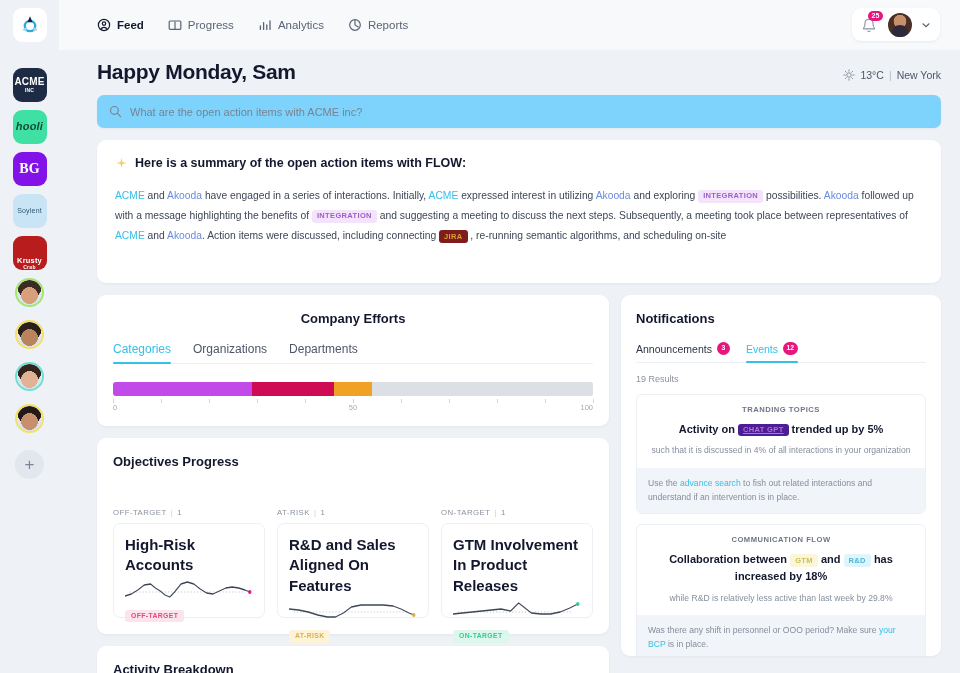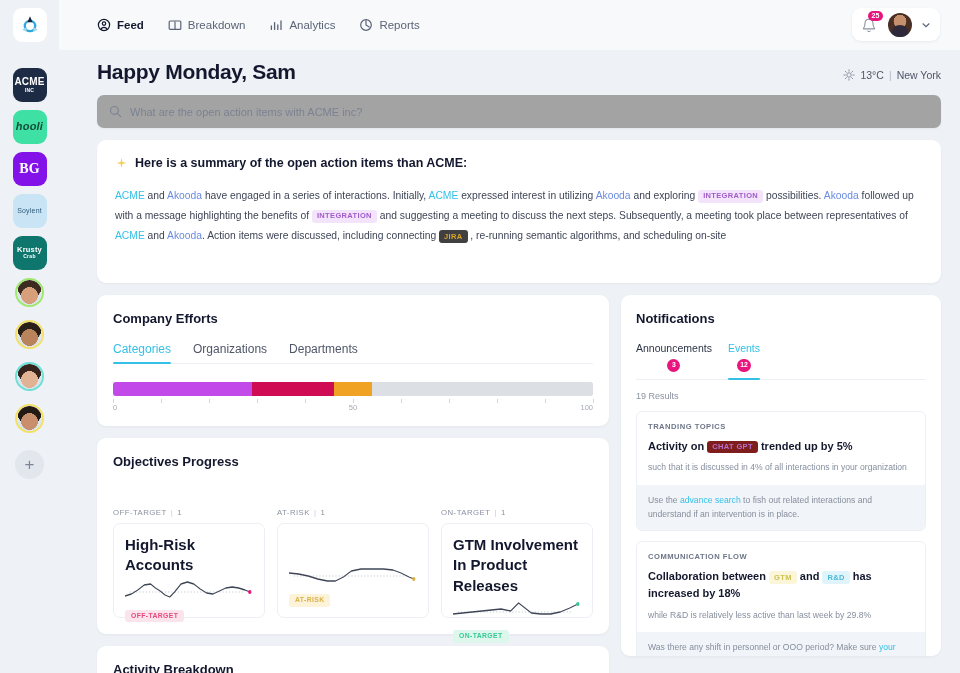--- a/index.html
+++ b/index.html
@@ -105,21 +105,21 @@
   #page-title { font-size: 21px; font-weight: bold; letter-spacing: -.3px; color: #14182e; }
   #weather {
     display: flex; align-items: center; gap: 5px;
     font-size: 10.5px; color: #4e5668; padding-bottom: 3px;
   }
   #weather .divider { color: #b7bdc9; }
 
   
   #search-row { display: flex; gap: 10px; margin-top: 11px; align-items: center; }
   #search-box {
-    flex: 1; height: 33px; background: #a3a3a3; border-radius: 7px;
+    flex: 1; height: 33px; background: #7dd3fc; border-radius: 7px;
     display: flex; align-items: center; gap: 8px; padding: 0 12px;
     box-shadow: 0 1px 2px rgba(30,40,70,.05);
   }
   #search-input {
     border: 0; outline: 0; flex: 1; font-size: 11px;
     font-family: "Liberation Sans", sans-serif; color: #1b1f3b;
     background: transparent;
   }
   #search-input::placeholder { color: #7a8292; }
   #where-is-everyone-button {
@@ -143,35 +143,35 @@
     margin-top: 16px; font-size: 10.3px; line-height: 1.95; color: #3e4556;
   }
   .ent-org { color: #35c0e8; }
   .ent-person { color: #6b8be0; }
   .tag-pill {
     display: inline-block; border-radius: 3px;
     padding: 1.5px 5px; font-size: 7.5px; font-weight: bold;
     letter-spacing: .35px; vertical-align: middle; line-height: 1.3;
   }
   .tag-integration { background: #f4e4fb; color: #a05cc9; }
-  .tag-jira { background: #404040; color: #d8a42a; }
+  .tag-jira { background: #7f1d1d; color: #d8a42a; }
 
   
   #body-cols { display: flex; gap: 12px; margin-top: 12px; }
   #col-left { width: 512px; flex: 0 0 512px; }
   #col-right { flex: 1; }
 
   .panel {
     background: #fff; border-radius: 9px;
     box-shadow: 0 1px 3px rgba(30,40,70,.05);
   }
   .panel-title { font-size: 13px; font-weight: bold; color: #14182e; }
 
   
-  #company-efforts { padding: 16px 16px 14px 16px; }
+  #company-efforts { padding: 16px 16px 14px 16px; text-align: center; }
   .tab-row { display: flex; gap: 22px; margin-top: 16px; border-bottom: 1px solid #eceff3; }
   .tab {
     font-size: 12px; color: #4e5668; padding-bottom: 7px;
     cursor: pointer; position: relative; white-space: nowrap;
   }
   .tab.active { color: #35c0e8; }
   .tab.active::after {
     content: ""; position: absolute; left: 0; right: 0; bottom: -1px;
     height: 2px; background: #35c0e8; border-radius: 2px;
   }
@@ -228,53 +228,53 @@
   #activity-tabs .tab.active::after { display: none; }
 
   
   #notifications { padding: 16px 15px 0 15px; height: 361px; overflow: hidden; }
   #notif-tabs {
     display: flex; gap: 16px; margin-top: 16px;
     border-bottom: 1px solid #eceff3;
   }
   .notif-tab {
     display: flex; align-items: center; gap: 5px; font-size: 10.5px;
-    color: #2c3446; padding-bottom: 7px; cursor: pointer; position: relative; flex-direction: column;
+    color: #2c3446; padding-bottom: 7px; cursor: pointer; position: relative;
   }
   .notif-tab.active { color: #35c0e8; }
   .notif-tab.active::after {
     content: ""; position: absolute; left: 0; right: 0; bottom: -1px;
     height: 2px; background: #35c0e8; border-radius: 2px;
   }
   .count-badge {
     background: #e8157f; color: #fff; border-radius: 9px;
     font-size: 6.8px; font-weight: bold; min-width: 13px; height: 13px;
     display: inline-flex; align-items: center; justify-content: center;
     padding: 0 3.5px; line-height: 1;
   }
   #notif-results { font-size: 9px; color: #8a92a1; margin-top: 11px; }
   .notif-card {
     border: 1px solid #eceff3; border-radius: 6px;
     margin-top: 10px; overflow: hidden;
   }
-  .notif-card-main { padding: 10px 11px 11px 11px; }
+  .notif-card-main { padding: 10px 11px 11px 11px; text-align: center; }
   .notif-kicker {
     font-size: 7.6px; font-weight: bold; letter-spacing: .5px; color: #6d7587;
   }
   .notif-headline {
     margin-top: 7px; font-size: 11px; font-weight: bold;
     color: #14182e; line-height: 1.55;
   }
   .notif-sub { margin-top: 6px; font-size: 8.6px; color: #868e9d; line-height: 1.5; }
   .notif-hint {
     background: #f1f4f8; padding: 9px 11px;
     font-size: 8.6px; color: #868e9d; line-height: 1.6;
   }
   .link-accent { color: #35c0e8; }
-  .tag-chatgpt { background: #7f1d1d; color: #b473d4; }
+  .tag-chatgpt { background: #4c1d95; color: #b473d4; text-decoration: underline; }
   .tag-gtm { background: #fbf6da; color: #ccc152; }
   .tag-rnd { background: #dff4fb; color: #4cb8d8; }
 </style>
 </head>
 <body>
 
 <div id="left-rail">
   <div id="app-logo">
     <svg width="22" height="22" viewBox="0 0 22 22" aria-hidden="true">
       <circle cx="11" cy="12" r="5.2" fill="none" stroke="#2ea8e0" stroke-width="2.3"></circle>
@@ -290,21 +290,21 @@
       </div>
       <div class="rail-tile" style="background: rgb(63, 224, 164); color: rgb(19, 75, 56); font-style: italic; font-size: 11px;">
         <span>hooli</span>
       </div>
       <div class="rail-tile" style="background: rgb(130, 18, 232); color: rgb(255, 255, 255); font-size: 14px; font-family: &quot;Liberation Serif&quot;, serif;">
         <span>BG</span>
       </div>
       <div class="rail-tile" style="background: rgb(201, 228, 245); color: rgb(47, 91, 122); font-size: 7px; font-weight: normal;">
         <span>Soylent</span>
       </div>
-      <div class="rail-tile" style="background: #0f766e; color: rgb(255, 255, 255); font-size: 7.5px;">
+      <div class="rail-tile" style="background: #b91c1c; color: rgb(255, 255, 255); font-size: 7.5px; justify-content: flex-end;">
         <span>Krusty</span>
         <span class="sub">Crab</span>
       </div>
     </div>
   <div id="rail-people">
       <div class="rail-avatar" style="border-color: rgb(159, 232, 112);">
         <span class="face" style="background:radial-gradient(circle at 50% 62%, #d8a07a 0 42%, transparent 43%),radial-gradient(circle at 50% 26%, #3d2b22 0 54%, transparent 55%),linear-gradient(#e8eef2,#d6e0e6)"></span>
       </div>
       <div class="rail-avatar" style="border-color: rgb(242, 224, 106);">
         <span class="face" style="background:radial-gradient(circle at 50% 62%, #b9835b 0 42%, transparent 43%),radial-gradient(circle at 50% 26%, #2b2018 0 54%, transparent 55%),linear-gradient(#e8eef2,#d6e0e6)"></span>
@@ -327,21 +327,21 @@
           <circle cx="7" cy="5.6" r="1.7" fill="none" stroke="currentColor" stroke-width="1.2"></circle>
           <path d="M3.9 11.3a3.4 3.4 0 0 1 6.2 0" fill="none" stroke="currentColor" stroke-width="1.2"></path>
         </svg>
         <span>Feed</span>
       </div>
       <div class="nav-item">
         <svg width="14" height="14" viewBox="0 0 14 14">
           <rect x="1.2" y="3" width="11.6" height="8.4" rx="1" fill="none" stroke="currentColor" stroke-width="1.2"></rect>
           <path d="M7 3.4v7.8" stroke="currentColor" stroke-width="1.2"></path>
         </svg>
-        <span>Breakdown</span>
+        <span>Progress</span>
       </div>
       <div class="nav-item">
         <svg width="14" height="14" viewBox="0 0 14 14">
           <path d="M2.4 11.4V8M5.6 11.4V4.6M8.8 11.4V7M12 11.4V3" stroke="currentColor" stroke-width="1.3" stroke-linecap="round"></path>
         </svg>
         <span>Analytics</span>
       </div>
       <div class="nav-item">
         <svg width="14" height="14" viewBox="0 0 14 14">
           <circle cx="7" cy="7" r="5.3" fill="none" stroke="currentColor" stroke-width="1.2"></circle>
@@ -390,21 +390,21 @@
       </svg>
       <input id="search-input" placeholder="What are the open action items with ACME inc?" value="" style="">
     </div>
   </div>
 
   <div id="summary-card">
     <div id="summary-heading">
       <svg width="13" height="13" viewBox="0 0 13 13">
         <path d="M6.5 1 L7.5 5 L11.5 6 L7.5 7 L6.5 11 L5.5 7 L1.5 6 L5.5 5 Z" fill="#f2cf5e"></path>
       </svg>
-      <span>Here is a summary of the open action items than ACME:</span>
+      <span>Here is a summary of the open action items with FLOW:</span>
     </div>
     <div id="summary-body"><span class="ent-org">ACME</span><span> and </span><span class="ent-person">Akooda</span><span> have engaged in a series of interactions. Initially, </span><span class="ent-org">ACME</span><span> expressed interest in utilizing </span><span class="ent-person">Akooda</span><span> and exploring </span><span class="tag-pill tag-integration">INTEGRATION</span><span> possibilities. </span><span class="ent-person">Akooda</span><span> followed up with a message highlighting the benefits of </span><span class="tag-pill tag-integration">INTEGRATION</span><span> and suggesting a meeting to discuss the next steps. Subsequently, a meeting took place between representatives of </span><span class="ent-org">ACME</span><span> and </span><span class="ent-person">Akooda</span><span>. Action items were discussed, including connecting </span><span class="tag-pill tag-jira">JIRA</span><span> , re-running semantic algorithms, and scheduling on-site</span></div>
   </div>
 
   <div id="body-cols">
 
     <div id="col-left">
 
       <div class="panel" id="company-efforts">
         <div class="panel-title">Company Efforts</div>
@@ -452,20 +452,21 @@
                     <polyline points="0,20 8,18 16,14 24,9 32,8 38,12 44,15 50,19 56,21 62,16 70,8 78,6 86,8 94,13 102,17 110,18 118,15 126,12 134,11 142,12 150,14 156,16" fill="none" stroke="#3e4556" stroke-width="1.3" stroke-linecap="round" stroke-linejoin="round"></polyline>
                     <circle cx="156" cy="16" r="2.1" fill="#e8157f"></circle>
                   </svg>
                 </div>
                 <div class="obj-badge badge-off">OFF-TARGET</div>
               </div>
             </div>
             <div class="objective-col">
               <div class="obj-meta"><span>AT-RISK</span><span class="bar">|</span><span>1</span></div>
               <div class="obj-card">
+                <div class="obj-card-title">R&amp;D and Sales Aligned On Features</div>
                 <div class="obj-spark">
                   <svg viewBox="0 0 160 26" preserveAspectRatio="none">
                     <line x1="6" y1="16" x2="150" y2="16" stroke="#b9c0cc" stroke-width="1" stroke-dasharray="1.4 2.6"></line>
                     <polyline points="0,13 12,14 24,16 36,19 48,21 58,21 68,17 78,11 90,9 104,9 118,9 130,10 140,13 150,17 156,19" fill="none" stroke="#3e4556" stroke-width="1.3" stroke-linecap="round" stroke-linejoin="round"></polyline>
                     <circle cx="156" cy="19" r="2.1" fill="#d9b14a"></circle>
                   </svg>
                 </div>
                 <div class="obj-badge badge-risk">AT-RISK</div>
               </div>
             </div>

